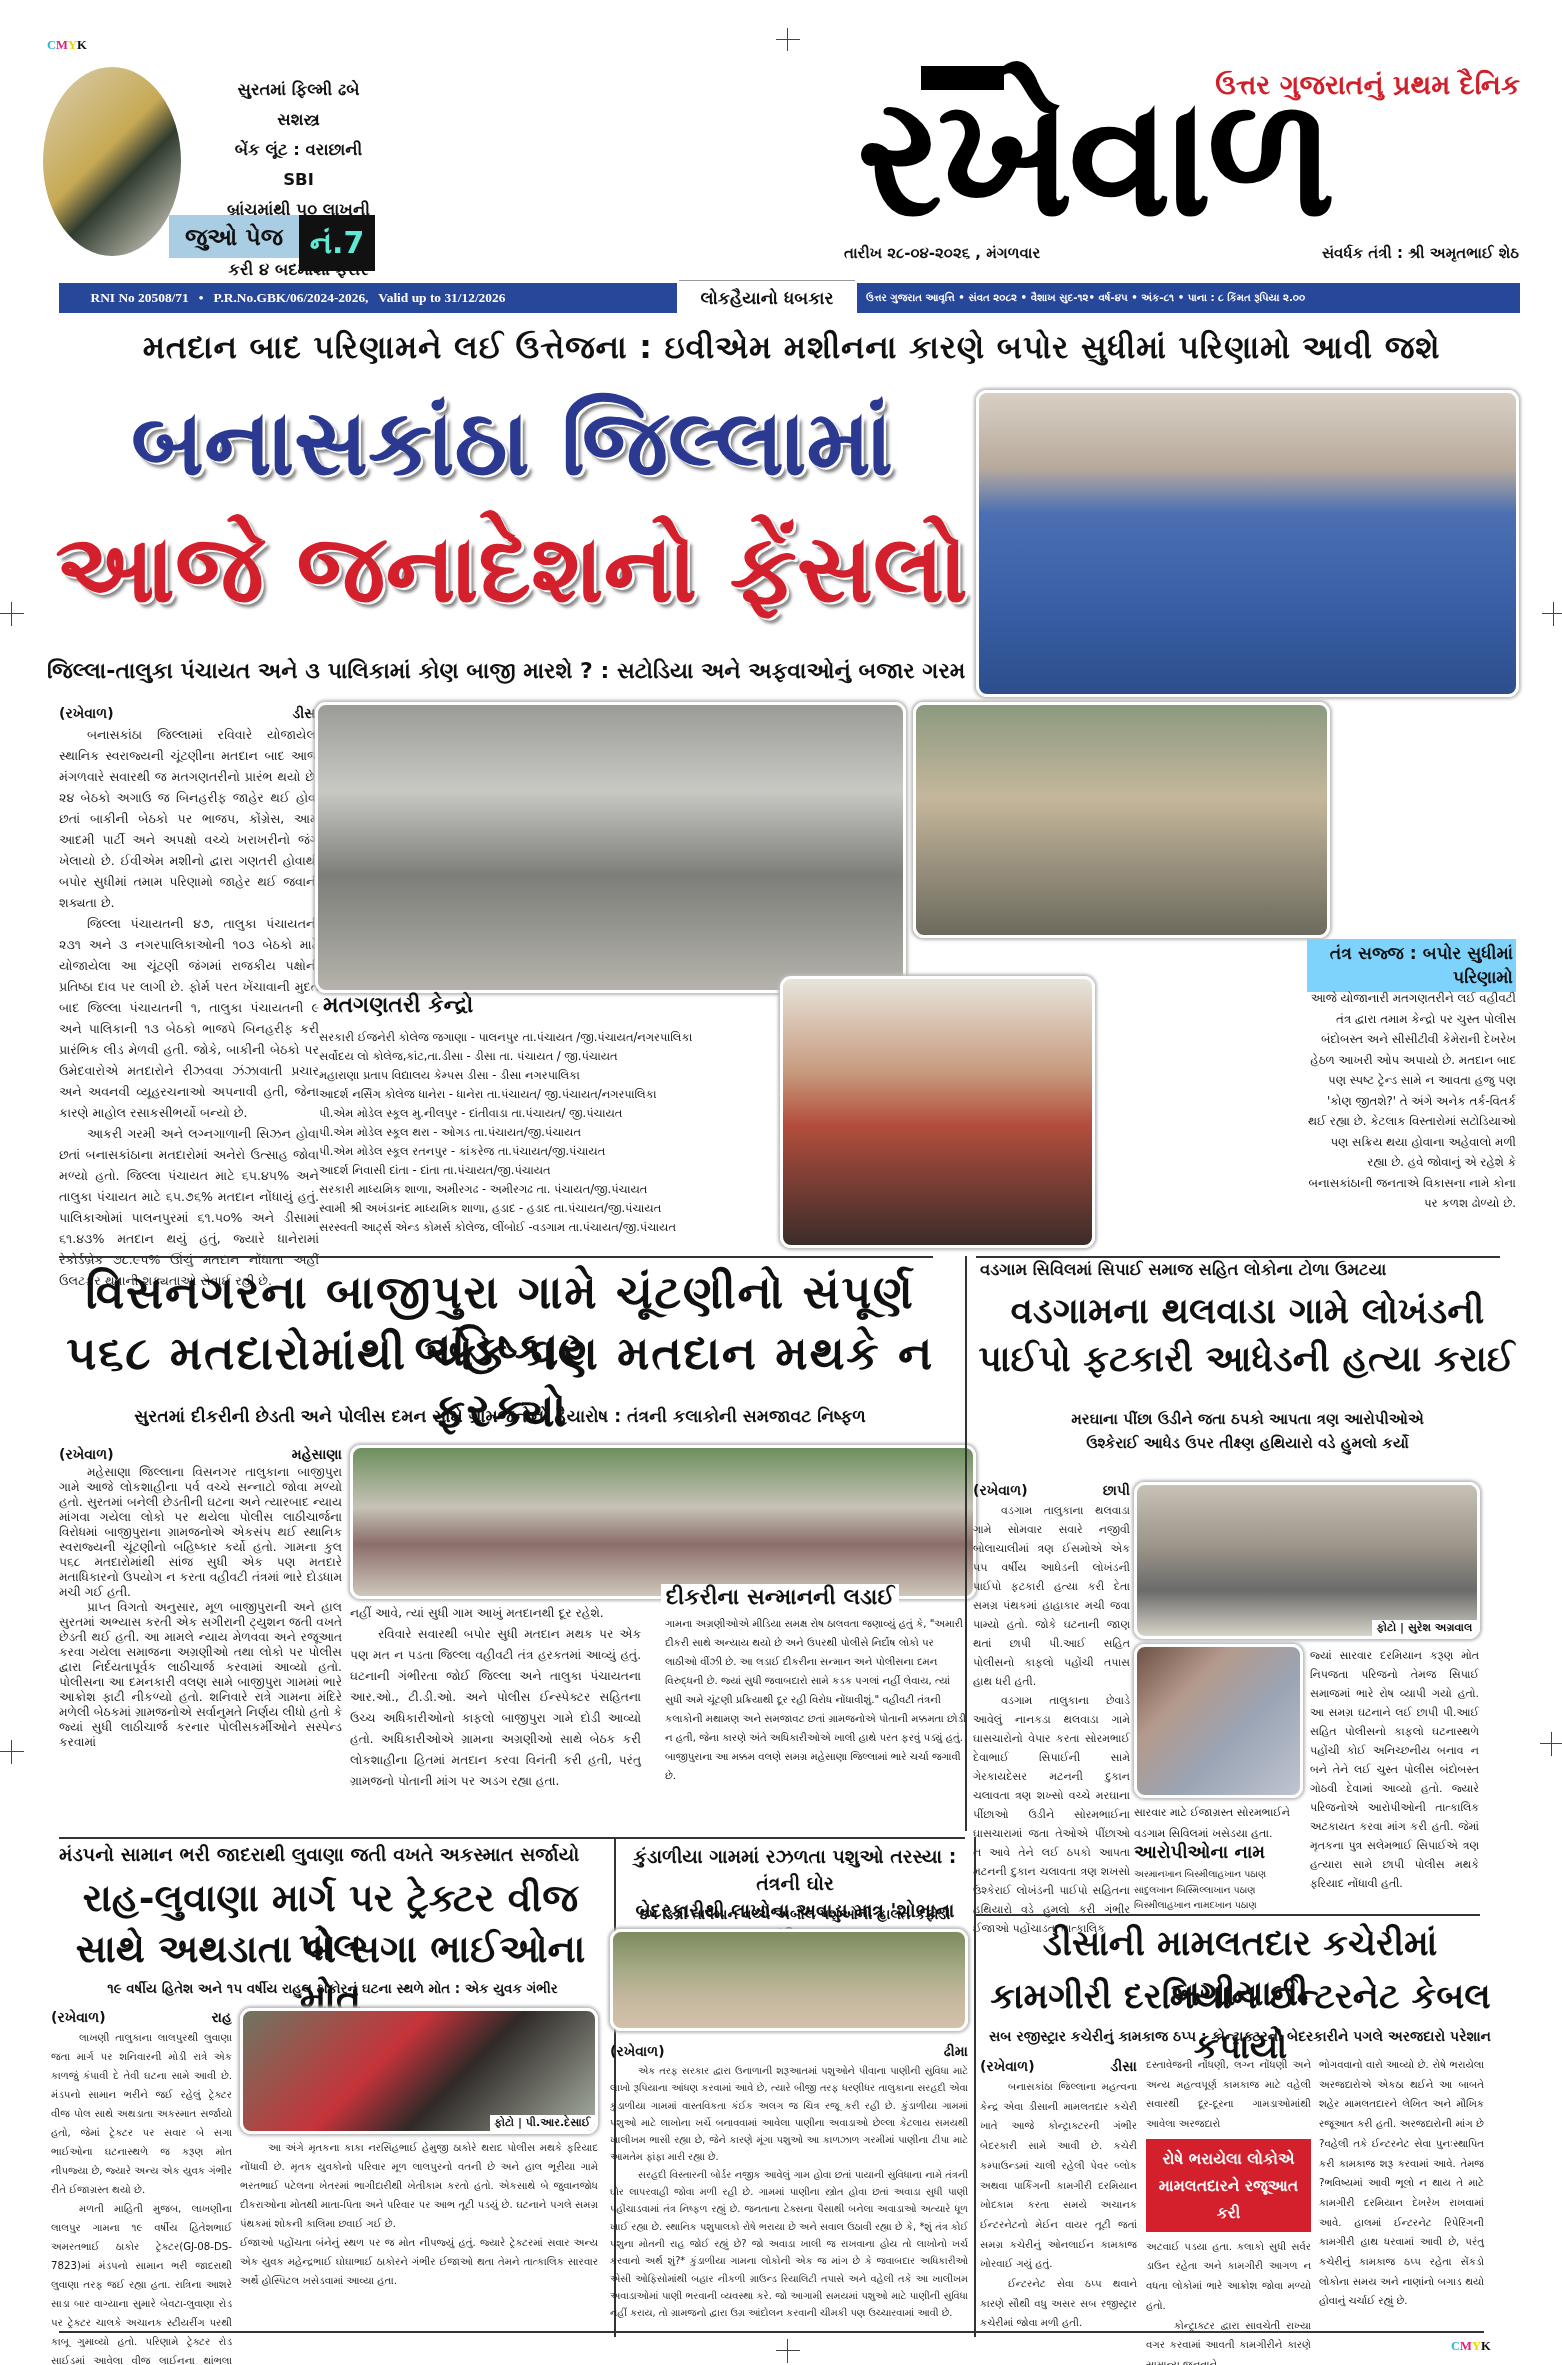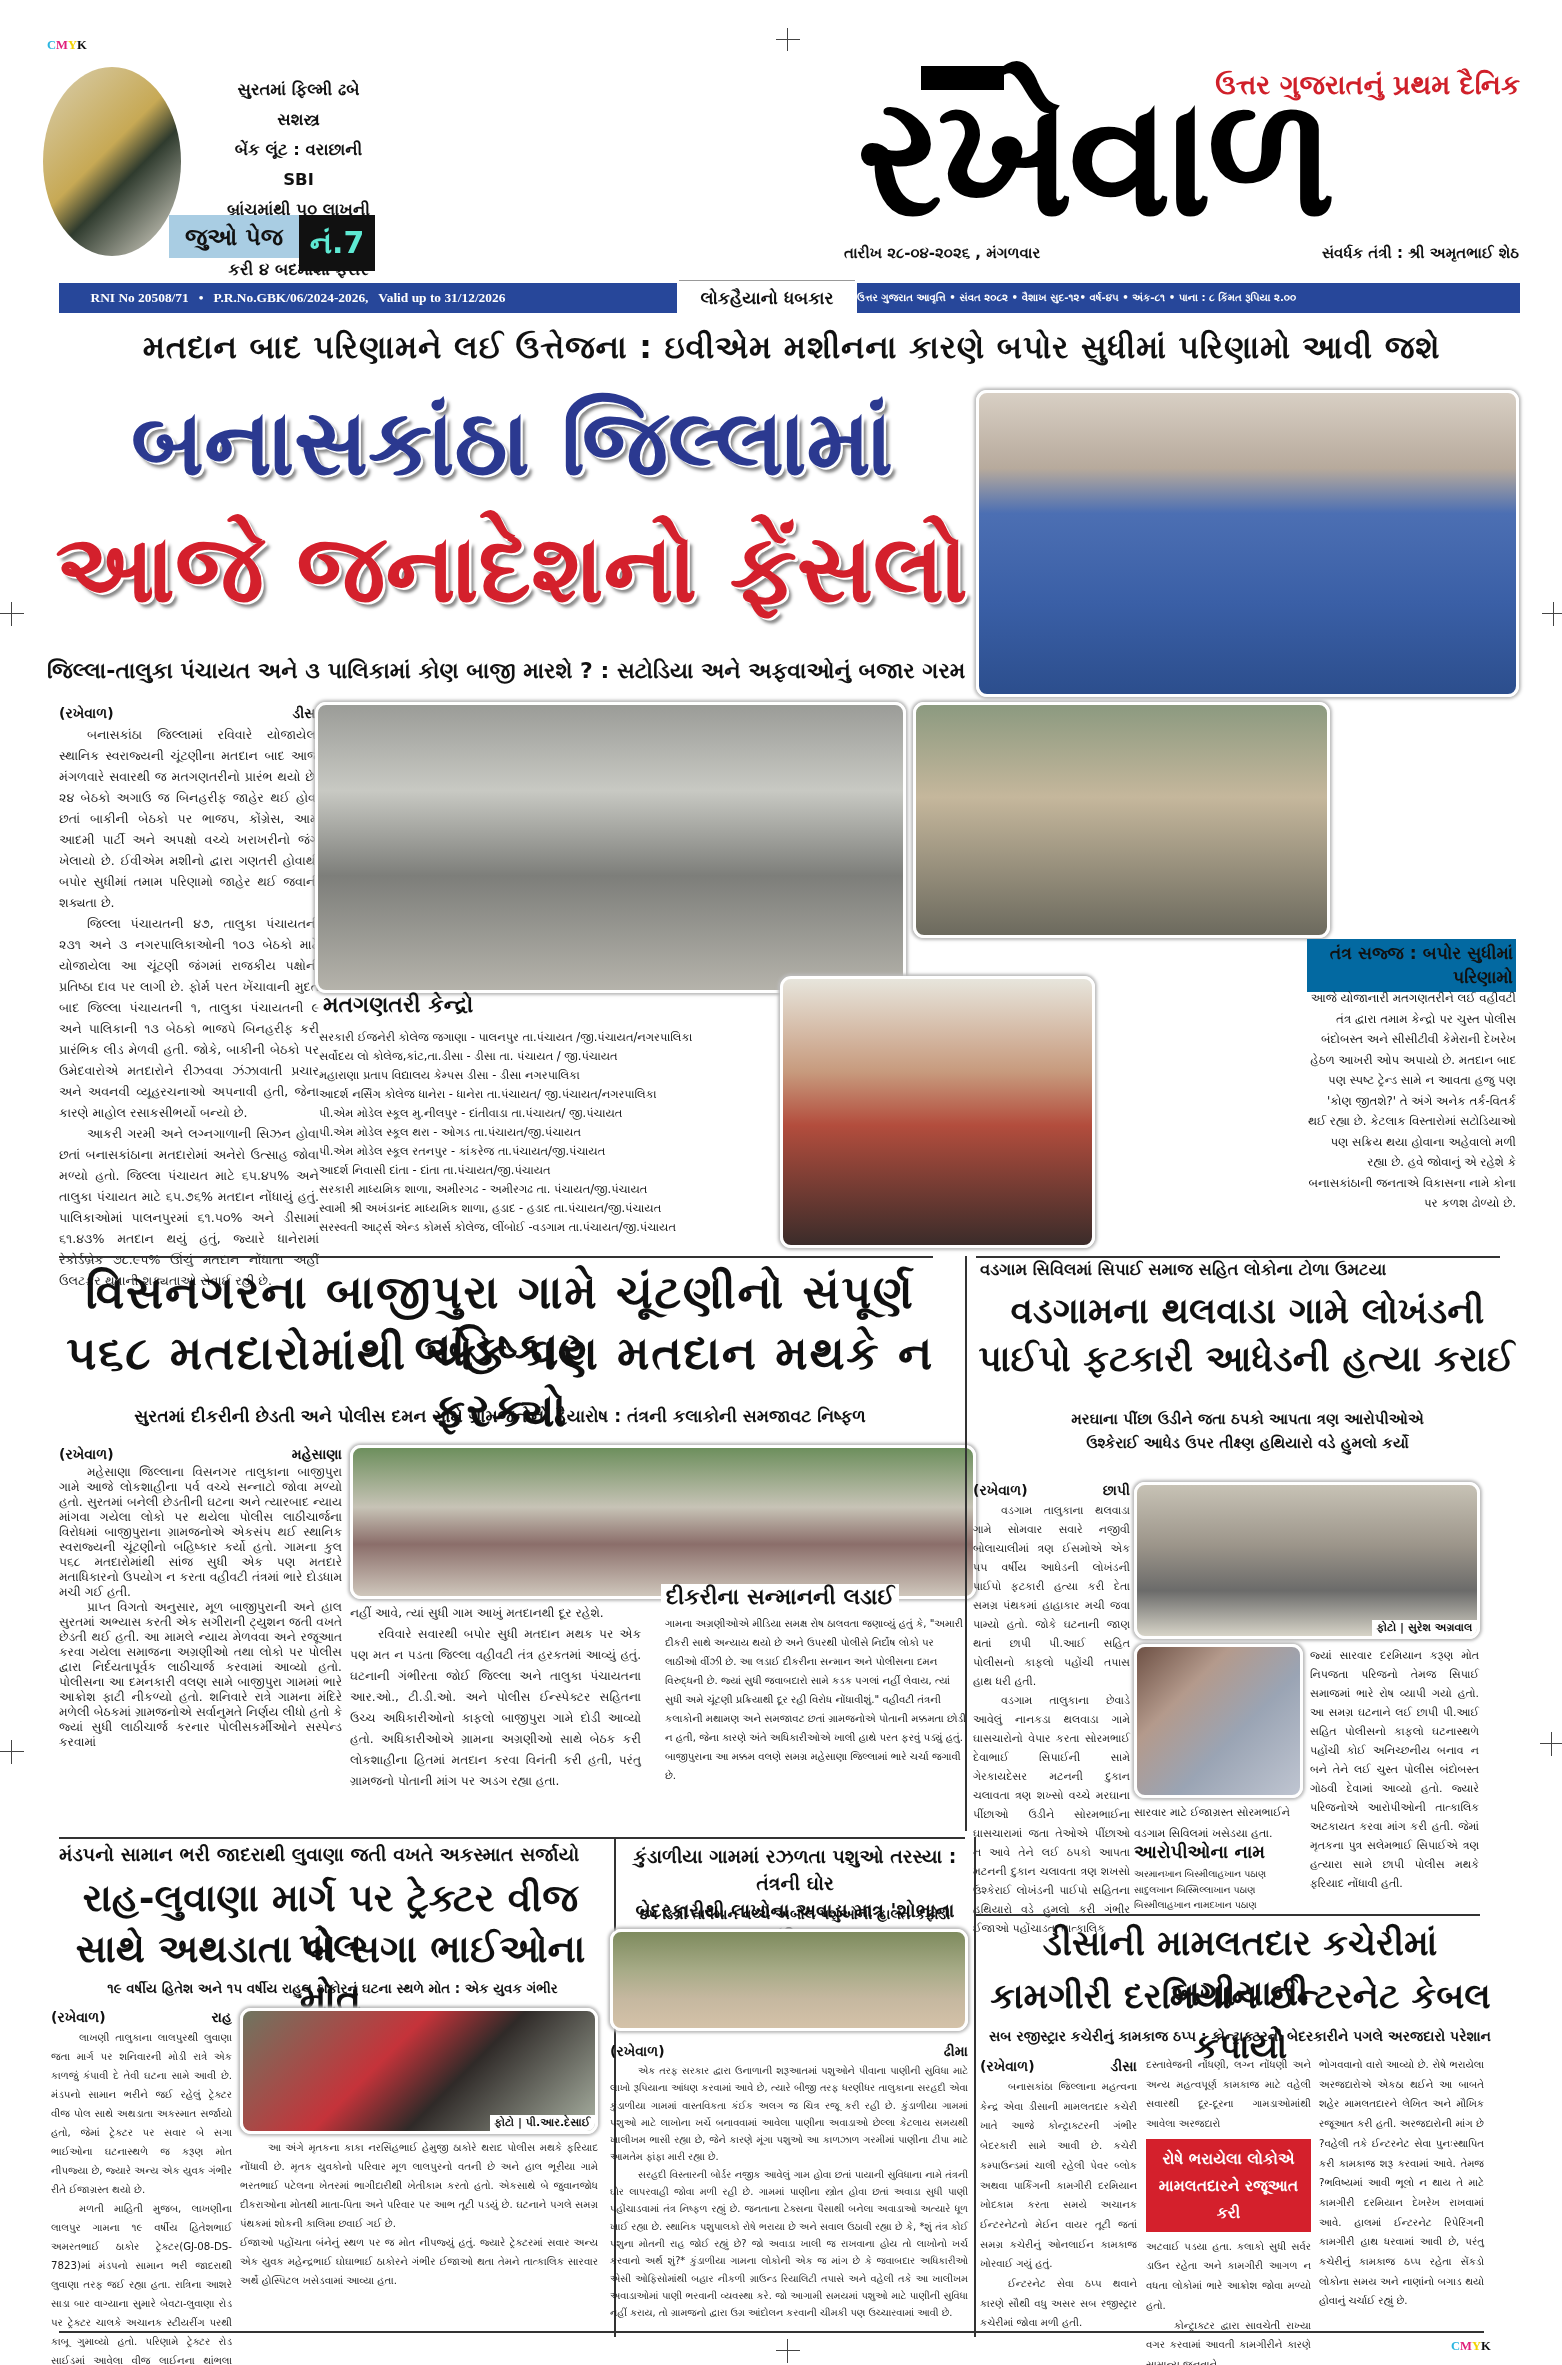--- a/index.html
+++ b/index.html
@@ -42,21 +42,21 @@
 <div class="abs" style="left:299px;top:215px;width:76px;height:56px;background:#111;color:#5eead4;font-size:30px;font-weight:bold;display:flex;align-items:center;justify-content:center">નં.7</div>
 
 <div class="abs" style="left:857px;top:63px;width:472px;height:189px;font-family:'DejaVu Sans',sans-serif;font-weight:bold;font-size:165px;line-height:189px;letter-spacing:-4.7px;color:#000">રખેવાળ</div>
 <div class="abs" style="left:921px;top:66px;width:83px;height:23.6px;background:#000"></div>
 <div class="abs" style="left:1032px;top:69px;width:488px;text-align:right;font-size:27px;font-weight:bold;color:#d0202a">ઉત્તર ગુજરાતનું પ્રથમ દૈનિક</div>
 <div class="abs" style="left:844px;top:244px;font-size:15px;font-weight:bold">તારીખ ૨૮-૦૪-૨૦૨૬ , મંગળવાર</div>
 <div class="abs" style="right:43px;top:244px;font-size:15px;font-weight:bold">સંવર્ધક તંત્રી : શ્રી અમૃતભાઈ શેઠ</div>
 
 <div class="abs" style="left:59px;top:283px;width:618px;height:30px;background:#27479a;color:#fff;font-family:'Liberation Serif',serif;font-size:13.4px;font-weight:bold;display:flex;align-items:center;padding-left:31.5px;white-space:pre">RNI No 20508/71   •   P.R.No.GBK/06/2024-2026,   Valid up to 31/12/2026</div>
 <div class="abs" style="left:679px;top:280px;width:176px;height:35px;font-size:17.3px;font-weight:bold;display:flex;align-items:center;justify-content:center;border-top:0.8px solid #999">લોકહૈયાનો ધબકાર</div>
-<div class="abs" style="left:857px;top:283px;width:663px;height:30px;background:#27479a;color:#fff;font-size:10.2px;font-weight:bold;display:flex;align-items:center;padding-left:0;white-space:nowrap;overflow:hidden">ઉત્તર ગુજરાત આવૃત્તિ • સંવત ૨૦૮૨ • વૈશાખ સુદ-૧૨• વર્ષ-૪૫ • અંક-૮૧ • પાના : ૮ કિંમત રૂપિયા ૨.૦૦</div>
+<div class="abs" style="left:857px;top:283px;width:663px;height:30px;background:#27479a;color:#fff;font-size:10.2px;font-weight:bold;display:flex;align-items:center;padding-left:9px;white-space:nowrap;overflow:hidden">ઉત્તર ગુજરાત આવૃત્તિ • સંવત ૨૦૮૨ • વૈશાખ સુદ-૧૨• વર્ષ-૪૫ • અંક-૮૧ • પાના : ૮ કિંમત રૂપિયા ૨.૦૦</div>
 
 <div class="abs" style="left:63px;top:329px;width:1457px;text-align:center;font-size:31.5px;font-weight:bold;letter-spacing:0.8px">મતદાન બાદ પરિણામને લઈ ઉત્તેજના : ઇવીએમ મશીનના કારણે બપોર સુધીમાં પરિણામો આવી જશે</div>
 
 <div class="abs" style="left:63px;top:390px;width:898px;text-align:center;font-size:91px;font-weight:bold;line-height:106px;color:#2b3990;text-shadow:2.4px 2.4px 0 #fff,4.7px 4.7px 3.1px #888">બનાસકાંઠા જિલ્લામાં</div>
 <div class="abs" style="left:55px;top:512px;width:913px;text-align:center;font-size:94px;font-weight:bold;line-height:114px;color:#d4202c;text-shadow:2.4px 2.4px 0 #fff,4.7px 4.7px 3.1px #888">આજે જનાદેશનો ફેંસલો</div>
 <div class="photo" style="left:976px;top:390px;width:543px;height:307px;background:linear-gradient(180deg,#d8cfc4 0%,#b7aa9c 25%,#4c6fb3 40%,#3a5fa6 70%,#2c4e8d 100%)"></div>
 <div class="abs" style="left:47px;top:658px;width:917px;font-size:22px;font-weight:bold;white-space:nowrap">જિલ્લા-તાલુકા પંચાયત અને ૩ પાલિકામાં કોણ બાજી મારશે ? : સટોડિયા અને અફવાઓનું બજાર ગરમ</div>
 
 <div class="abs" style="left:59px;top:702px;width:260px">
   <div class="dateline">
@@ -79,21 +79,21 @@
   <div>આદર્શ નર્સિંગ કોલેજ ધાનેરા - ધાનેરા તા.પંચાયત/ જી.પંચાયત/નગરપાલિકા</div>
   <div>પી.એમ મોડેલ સ્કૂલ મુ.નીલપુર - દાંતીવાડા તા.પંચાયત/ જી.પંચાયત</div>
   <div>પી.એમ મોડેલ સ્કૂલ થરા - ઓગડ તા.પંચાયત/જી.પંચાયત</div>
   <div>પી.એમ મોડેલ સ્કૂલ રતનપુર - કાંકરેજ તા.પંચાયત/જી.પંચાયત</div>
   <div>આદર્શ નિવાસી દાંતા - દાંતા તા.પંચાયત/જી.પંચાયત</div>
   <div>સરકારી માધ્યમિક શાળા, અમીરગઢ - અમીરગઢ તા. પંચાયત/જી.પંચાયત</div>
   <div>સ્વામી શ્રી અખંડાનંદ માધ્યમિક શાળા, હડાદ - હડાદ તા.પંચાયત/જી.પંચાયત</div>
   <div>સરસ્વતી આર્ટ્સ એન્ડ કોમર્સ કોલેજ, લીંબોઈ -વડગામ તા.પંચાયત/જી.પંચાયત</div>
 </div>
 <div class="photo" style="left:780px;top:976px;width:315px;height:272px;background:linear-gradient(180deg,#e7e5dc 0%,#c79a7d 35%,#b34d3d 55%,#3b2c2a 100%)"></div>
-<div class="abs" style="left:1307px;top:939px;width:209px;text-align:right;font-size:17.3px;font-weight:bold;line-height:23.6px;background:#0369a1;padding:3.1px">તંત્ર સજ્જ : બપોર સુધીમાં પરિણામો</div>
+<div class="abs" style="left:1307px;top:939px;width:209px;text-align:right;font-size:17.3px;font-weight:bold;line-height:23.6px;background:#7dd3fc;padding:3.1px">તંત્ર સજ્જ : બપોર સુધીમાં પરિણામો</div>
 <div class="abs" style="left:1307px;top:988px;width:209px;font-size:11.8px;line-height:20.5px;text-align:right">આજે યોજાનારી મતગણતરીને લઈ વહીવટી તંત્ર દ્વારા તમામ કેન્દ્રો પર ચુસ્ત પોલીસ બંદોબસ્ત અને સીસીટીવી કેમેરાની દેખરેખ હેઠળ આખરી ઓપ અપાયો છે. મતદાન બાદ પણ સ્પષ્ટ ટ્રેન્ડ સામે ન આવતા હજુ પણ 'કોણ જીતશે?' તે અંગે અનેક તર્ક-વિતર્ક થઈ રહ્યા છે. કેટલાક વિસ્તારોમાં સટોડિયાઓ પણ સક્રિય થયા હોવાના અહેવાલો મળી રહ્યા છે. હવે જોવાનું એ રહેશે કે બનાસકાંઠાની જનતાએ વિકાસના નામે કોના પર કળશ ઢોળ્યો છે.</div>
 
 <div class="hr" style="left:59px;top:1256px;width:874px"></div>
 <div class="hr" style="left:976px;top:1256px;width:524px"></div>
 
 <div class="abs" style="left:47px;top:1264px;width:906px;text-align:center;font-size:46px;font-weight:bold;line-height:57px;letter-spacing:1.6px">વિસનગરના બાજીપુરા ગામે ચૂંટણીનો સંપૂર્ણ બહિષ્કાર</div>
 <div class="abs" style="left:47px;top:1325px;width:906px;text-align:center;font-size:46px;font-weight:bold;line-height:57px;letter-spacing:1.6px">૫૬૮ મતદારોમાંથી એક પણ મતદાન મથકે ન ફરક્યો</div>
 <div class="abs" style="left:47px;top:1406px;width:906px;text-align:center;font-size:17.3px;font-weight:bold;white-space:nowrap">સુરતમાં દીકરીની છેડતી અને પોલીસ દમન સામે ગ્રામજનોનો હૈયારોષ : તંત્રની કલાકોની સમજાવટ નિષ્ફળ</div>
 <div class="abs" style="left:59px;top:1443px;width:283px">
   <div class="dateline">

